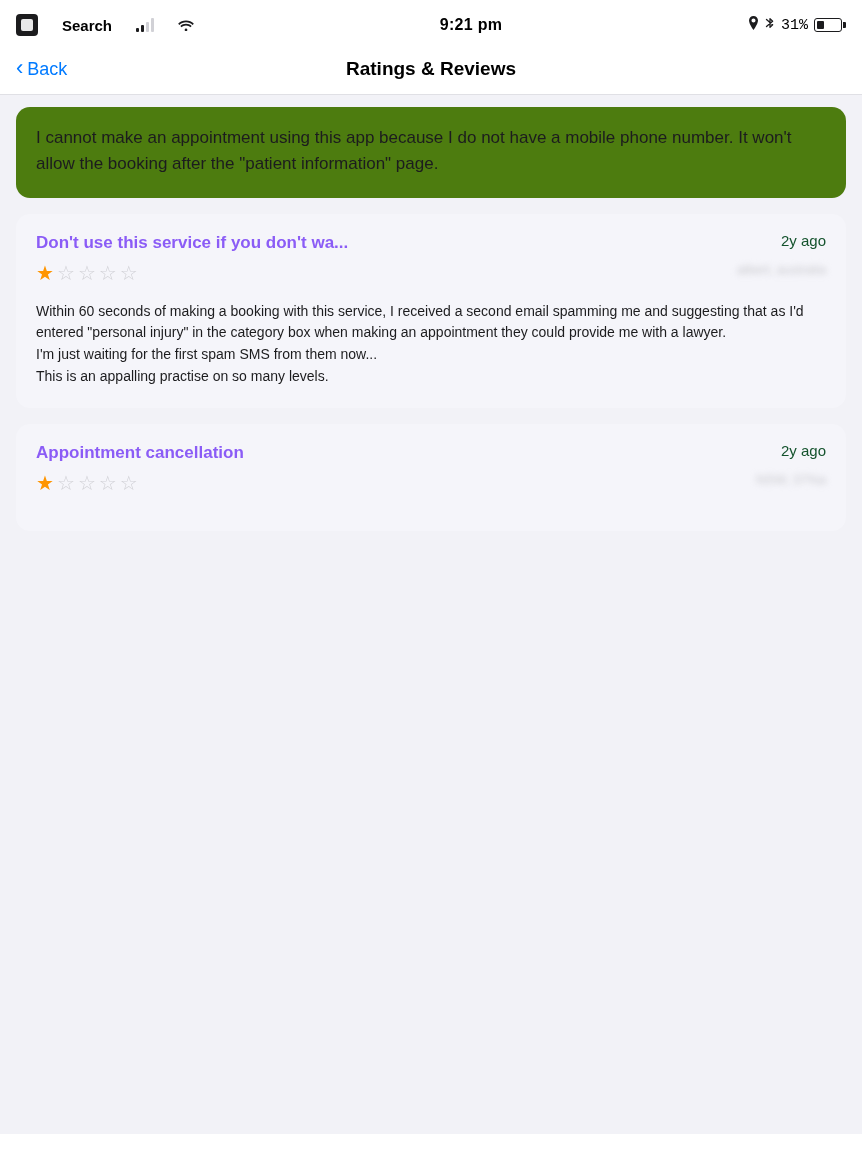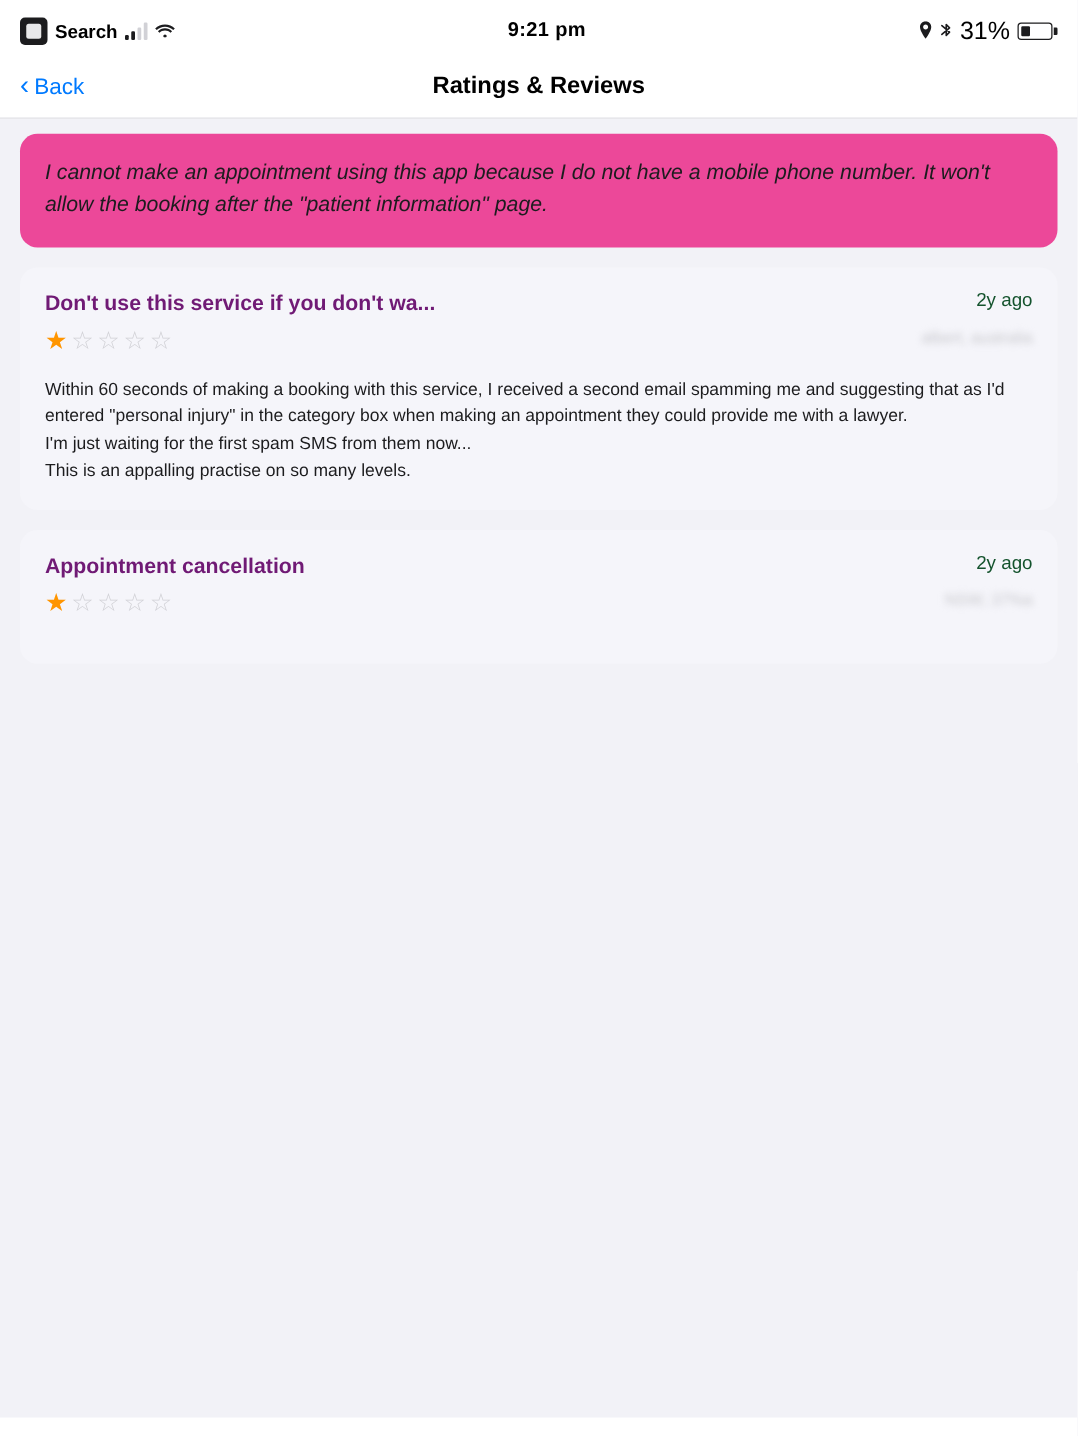--- a/index.html
+++ b/index.html
@@ -17,21 +17,21 @@
       display: flex;
       align-items: center;
       justify-content: space-between;
       padding: 8px 20px 6px 16px;
       height: 48px;
       background: #ffffff;
     }
     .status-left {
       display: flex;
       align-items: center;
-      gap: 6px;
+      gap: 24px;
       font-size: 15px;
       font-weight: 600;
     }
     .status-left .app-icon {
       width: 22px;
       height: 22px;
       background: #1c1c1e;
       border-radius: 4px;
       display: inline-flex;
       align-items: center;
@@ -57,22 +57,23 @@
     .wifi-icon svg { width: 16px; height: 12px; }
     .status-center {
       font-size: 16px;
       font-weight: 600;
       letter-spacing: 0.3px;
     }
     .status-right {
       display: flex;
       align-items: center;
       gap: 6px;
-      font-size: 20px;
+      font-size: 15px;
       font-weight: 500;
+      font-family: Liberation Mono, monospace;
     }
     .location-icon svg { width: 11px; height: 14px; }
     .bluetooth-icon svg { width: 10px; height: 14px; }
     .battery-container {
       display: flex;
       align-items: center;
       gap: 3px;
     }
     .battery {
       width: 28px;
@@ -153,21 +154,21 @@
     }
     .review-card-top {
       display: flex;
       align-items: flex-start;
       justify-content: space-between;
       margin-bottom: 8px;
     }
     .review-title {
       font-size: 17px;
       font-weight: 700;
-      color: #701a75;
+      color: #8b5cf6;
       flex: 1;
       margin-right: 10px;
       line-height: 1.3;
     }
     .review-time {
       font-size: 15px;
       color: #14532d;
       white-space: nowrap;
       font-weight: 400;
     }
@@ -193,25 +194,24 @@
     }
     .review-body {
       font-size: 14px;
       color: #1c1c1e;
       line-height: 1.55;
       font-weight: 400;
     }
 
     
     .review-card-partial-top {
-      background: #ec4899;
+      background: #4d7c0f;
       border-radius: 14px;
       padding: 18px 20px 20px;
       margin-bottom: 16px;
-      font-style: italic;
     }
     .review-card-partial-top .review-body {
       font-size: 17px;
       color: #1c1c1e;
       line-height: 1.55;
     }
 
     
     .stars-location-row {
       display: flex;

